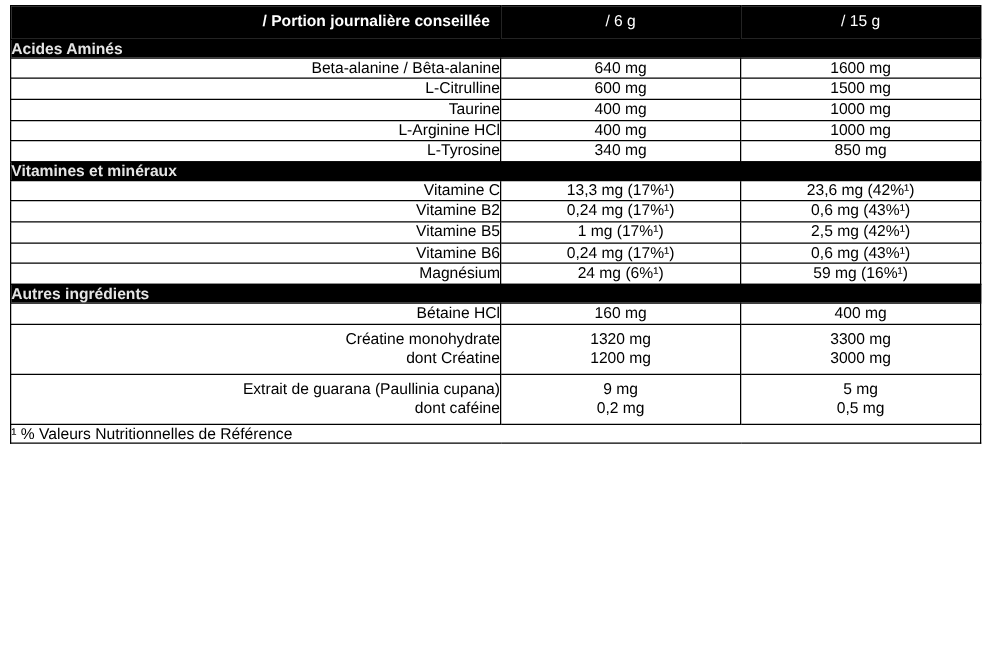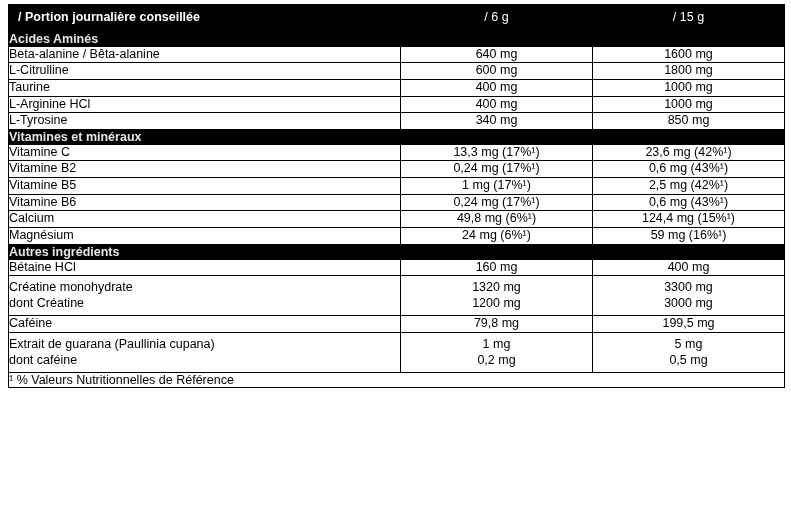--- a/index.html
+++ b/index.html
@@ -31,21 +31,21 @@
     border: 1px solid #000000;
     padding: 0;
     vertical-align: middle;
   }
   col.c-name { width: 392px; }
   col.c-v1 { width: 192px; }
   col.c-v2 { width: 192px; }
 
   .cell-name {
     padding: 6px 8px 6px 9px;
-    text-align: left;
+    text-align: right;
     line-height: 1.25;
     margin-top: 20px;
   }
   .cell-val {
     padding: 6px 4px;
     text-align: center;
     line-height: 1.25;
   }
   tr.header-row td {
     background: #000000;
@@ -102,21 +102,21 @@
         <td class="section-title" colspan="3">Acides Aminés</td>
       </tr>
       <tr>
         <td class="cell-name">Beta-alanine / Bêta-alanine</td>
         <td class="cell-val">640 mg</td>
         <td class="cell-val">1600 mg</td>
       </tr>
       <tr>
         <td class="cell-name">L-Citrulline</td>
         <td class="cell-val">600 mg</td>
-        <td class="cell-val">1800 mg</td>
+        <td class="cell-val">1500 mg</td>
       </tr>
       <tr>
         <td class="cell-name">Taurine</td>
         <td class="cell-val">400 mg</td>
         <td class="cell-val">1000 mg</td>
       </tr>
       <tr>
         <td class="cell-name">L-Arginine HCl</td>
         <td class="cell-val">400 mg</td>
         <td class="cell-val">1000 mg</td>
@@ -142,25 +142,20 @@
       </tr>
       <tr>
         <td class="cell-name">Vitamine B5</td>
         <td class="cell-val">1 mg (17%¹)</td>
         <td class="cell-val">2,5 mg (42%¹)</td>
       </tr>
       <tr>
         <td class="cell-name">Vitamine B6</td>
         <td class="cell-val">0,24 mg (17%¹)</td>
         <td class="cell-val">0,6 mg (43%¹)</td>
-      </tr>
-      <tr>
-        <td class="cell-name">Calcium</td>
-        <td class="cell-val">49,8 mg (6%¹)</td>
-        <td class="cell-val">124,4 mg (15%¹)</td>
       </tr>
       <tr>
         <td class="cell-name">Magnésium</td>
         <td class="cell-val">24 mg (6%¹)</td>
         <td class="cell-val">59 mg (16%¹)</td>
       </tr>
 
       <tr class="section-head">
         <td class="section-title" colspan="3">Autres ingrédients</td>
       </tr>
@@ -176,32 +171,27 @@
         </td>
         <td class="cell-val">
           <span class="subline">1320 mg</span>
           <span class="subline">1200 mg</span>
         </td>
         <td class="cell-val">
           <span class="subline">3300 mg</span>
           <span class="subline">3000 mg</span>
         </td>
       </tr>
-      <tr>
-        <td class="cell-name">Caféine</td>
-        <td class="cell-val">79,8 mg</td>
-        <td class="cell-val">199,5 mg</td>
-      </tr>
       <tr class="multi">
         <td class="cell-name">
           <span class="subline">Extrait de guarana (Paullinia cupana)</span>
           <span class="subline">dont caféine</span>
         </td>
         <td class="cell-val">
-          <span class="subline">1 mg</span>
+          <span class="subline">9 mg</span>
           <span class="subline">0,2 mg</span>
         </td>
         <td class="cell-val">
           <span class="subline">5 mg</span>
           <span class="subline">0,5 mg</span>
         </td>
       </tr>
 
       <tr class="footnote-row">
         <td class="footnote" colspan="3">¹ % Valeurs Nutritionnelles de Référence</td>

